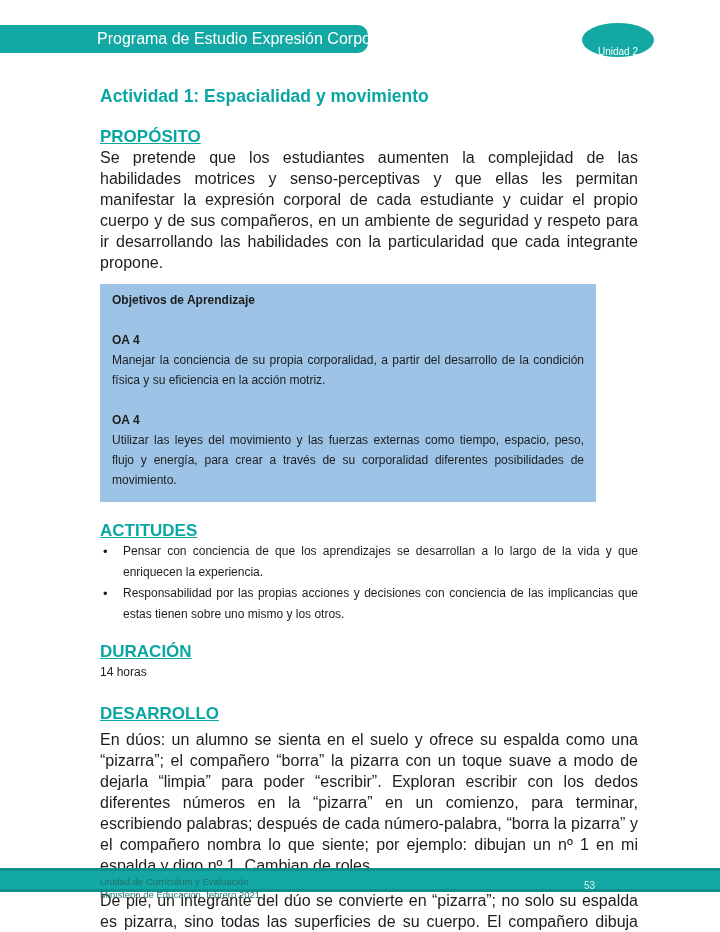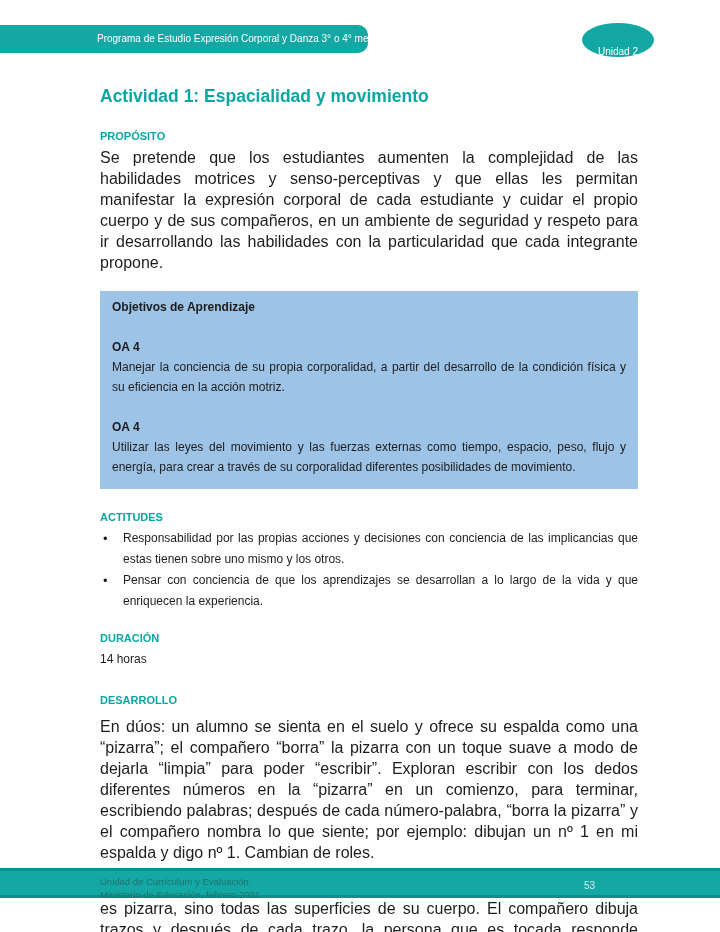--- a/index.html
+++ b/index.html
@@ -15,21 +15,21 @@
   }
 
   
   .header-bar {
     position: absolute;
     left: 0; top: 25px;
     width: 368px; height: 28px;
     background: #13a8a4;
     border-radius: 0 10px 10px 0;
     color: #ffffff;
-    font-size: 10px;
+    font-size: 16px;
     line-height: 28px;
     padding-left: 97px;
     white-space: nowrap;
   }
   .unit-pill {
     position: absolute;
     left: 582px; top: 23px;
     width: 72px; height: 34px;
     background: #13a8a4;
     border-radius: 50%;
@@ -48,36 +48,37 @@
     padding-top: 86px;
   }
   .doc-title {
     color: #0aa7a2;
     font-size: 17.5px;
     font-weight: bold;
     line-height: 21px;
   }
   .sec-heading {
     color: #0aa7a2;
-    font-size: 11px;
+    font-size: 17px;
     font-weight: bold;
     line-height: 13px;
+    text-decoration: underline;
   }
   .h-proposito { margin-top: 23px; }
   .body-text {
     font-size: 16px;
     line-height: 21px;
     text-align: justify;
   }
   .proposito-text { margin-top: 4px; }
 
   
   .oa-box {
-    margin-top: 18px;
-    width: 538px;
+    margin-top: 11px;
+    width: 496px;
     background: #9dc3e6;
     padding: 6px 12px 12px 12px;
     font-size: 12px;
     line-height: 20px;
   }
   .oa-heading { font-weight: bold; }
   .oa-code { font-weight: bold; margin-top: 20px; }
   .oa-text { text-align: justify; }
 
   
@@ -104,21 +105,21 @@
   .h-duracion { margin-top: 20px; }
   .duracion-value { margin-top: 4px; font-size: 12px; line-height: 21px; }
   .h-desarrollo { margin-top: 24px; }
   .desarrollo-p1 { margin-top: 9px; }
   .desarrollo-p2 { margin-top: 14px; }
 
   
   .footer-bar {
     position: absolute;
     left: 0; top: 868px;
-    width: 720px; height: 30px;
+    width: 720px; height: 24px;
     background: #13a8a4;
     border-top: 3px solid #0d8f8c;
     border-bottom: 3px solid #0d8f8c;
   }
   .footer-text {
     position: absolute;
     left: 100px; top: 4px;
     font-size: 9.5px;
     line-height: 13px;
     color: #21706d;
@@ -156,22 +157,22 @@
         <div class="oa-text">Manejar la conciencia de su propia corporalidad, a partir del desarrollo de la condición física y su eficiencia en la acción motriz.</div>
       </div>
       <div class="oa-item">
         <div class="oa-code">OA 4</div>
         <div class="oa-text">Utilizar las leyes del movimiento y las fuerzas externas como tiempo, espacio, peso, flujo y energía, para crear a través de su corporalidad diferentes posibilidades de movimiento.</div>
       </div>
     </div>
 
     <div class="sec-heading h-actitudes">ACTITUDES</div>
     <ul class="bullet-list">
+      <li>Pensar con conciencia de que los aprendizajes se desarrollan a lo largo de la vida y que enriquecen la experiencia.</li>
       <li>Responsabilidad por las propias acciones y decisiones con conciencia de las implicancias que estas tienen sobre uno mismo y los otros.</li>
-      <li>Pensar con conciencia de que los aprendizajes se desarrollan a lo largo de la vida y que enriquecen la experiencia.</li>
     </ul>
 
     <div class="sec-heading h-duracion">DURACIÓN</div>
     <div class="duracion-value">14 horas</div>
 
     <div class="sec-heading h-desarrollo">DESARROLLO</div>
     <p class="body-text desarrollo-p1">En dúos: un alumno se sienta en el suelo y ofrece su espalda como una “pizarra”; el compañero “borra” la pizarra con un toque suave a modo de dejarla “limpia” para poder “escribir”. Exploran escribir con los dedos diferentes números en la “pizarra” en un comienzo, para terminar, escribiendo palabras; después de cada número-palabra, “borra la pizarra” y el compañero nombra lo que siente; por ejemplo: dibujan un nº 1 en mi espalda y digo nº 1. Cambian de roles.</p>
     <p class="body-text desarrollo-p2">De pie, un integrante del dúo se convierte en “pizarra”; no solo su espalda es pizarra, sino todas las superficies de su cuerpo. El compañero dibuja trazos y después de cada trazo, la persona que es tocada responde moviéndose, interpretando la forma del trazo o la intensidad; puede mover solo el segmento trazado o todo el cuerpo y decidir la duración. Así comienza un diálogo entre trazos y movimientos. Varían la intensidad del trazo y la forma, buscan que los trazos conecten diferentes partes del cuerpo o sean partes muy específicas. Luego dejan que la persona tocada improvise desde las sensaciones de</p>
 
   </div>

